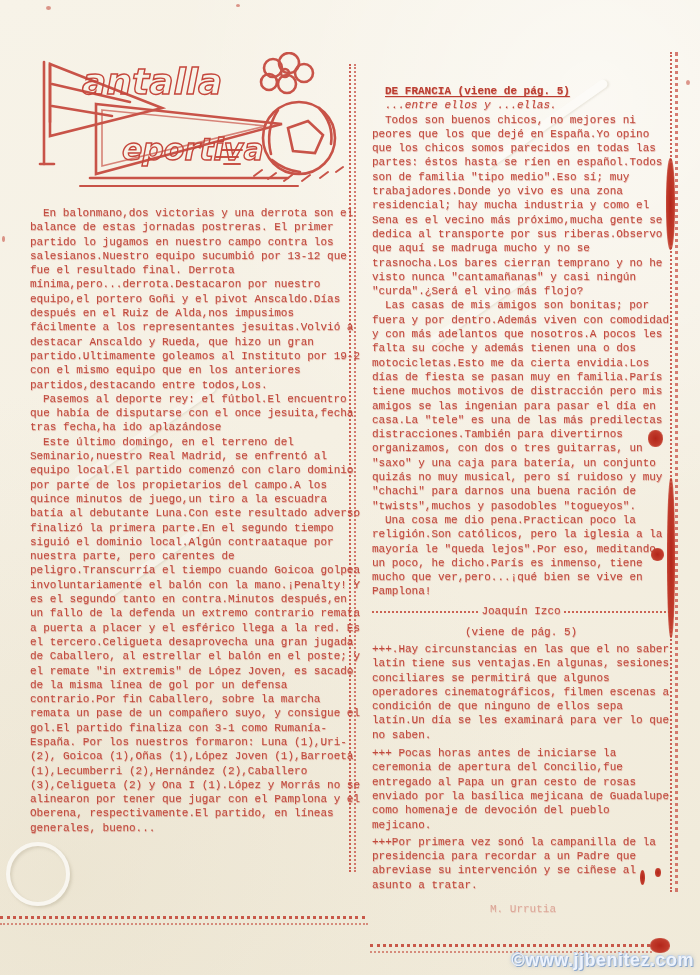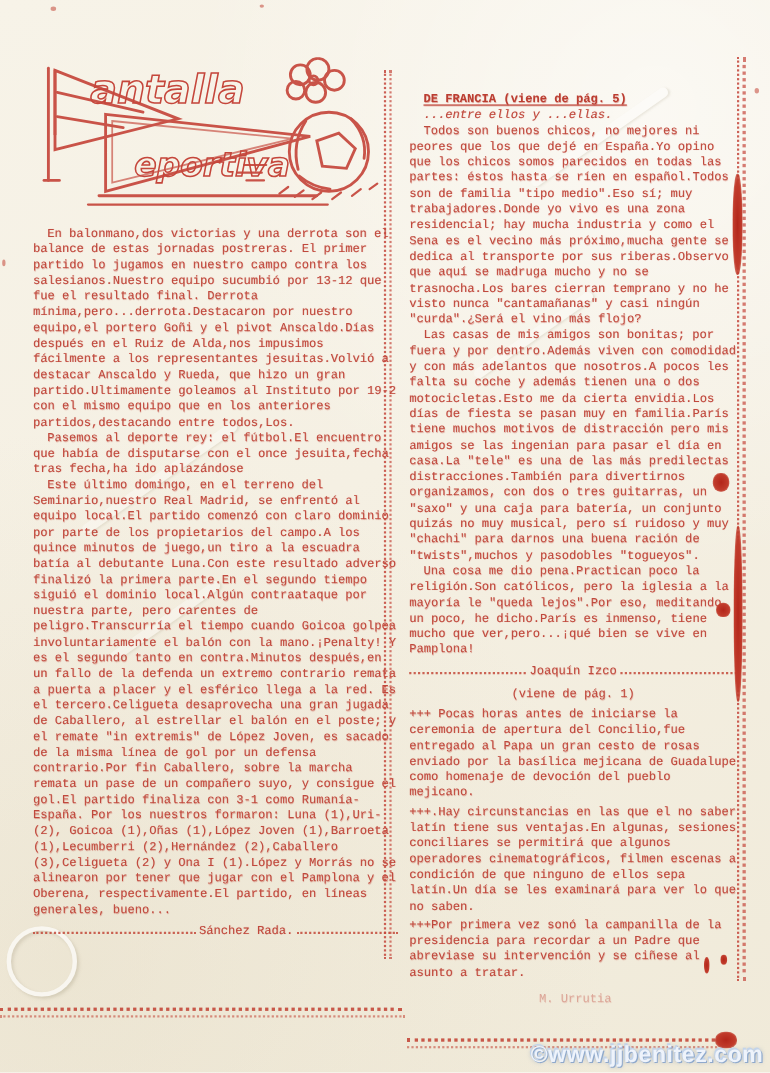--- a/index.html
+++ b/index.html
@@ -39,21 +39,21 @@
   
   .blob{position:absolute;background:radial-gradient(ellipse at 50% 50%,#b3261a 0%,#c13c2c 60%,rgba(193,60,44,.25) 100%);
         border-radius:45%;filter:blur(.6px);}
   .speck{position:absolute;background:#c24636;border-radius:50%;opacity:.55;}
   
   .embosscircle{position:absolute;left:6px;top:842px;width:56px;height:56px;border-radius:50%;
         border:4px solid rgba(255,255,255,.65);box-shadow:2px 2px 3px rgba(170,160,135,.35), inset 2px 2px 3px rgba(170,160,135,.3);}
   .streak{position:absolute;height:9px;border-radius:6px;background:rgba(255,255,255,.55);
         box-shadow:1.5px 1.5px 2px rgba(170,160,135,.35);transform:rotate(-35deg);opacity:.6;}
   .watermark{position:absolute;right:6px;bottom:4px;
-        font-family:"Liberation Sans","DejaVu Sans",sans-serif;font-weight:bold;font-size:21px;letter-spacing:.5px;
+        font-family:"Liberation Sans","DejaVu Sans",sans-serif;font-weight:bold;font-size:18px;letter-spacing:.5px;
         color:#eef3fb;
         text-shadow:1px 1px 0 #8fa9cc,-1px -1px 0 #c3d4ea,0 0 4px rgba(90,120,170,.55);}
   svg text{font-family:"DejaVu Sans","Liberation Sans",sans-serif;}
   #masthead{position:absolute;left:26px;top:52px;}
 </style>
 </head>
 <body>
 
 <div class="paper">
 
@@ -97,41 +97,36 @@
     <g fill="none" stroke="#c5463b" stroke-width="1.4">
       <text x="56" y="42" font-size="36" font-style="italic" font-weight="bold">antalla</text>
       <text x="96" y="108" font-size="30" font-style="italic" font-weight="bold">eportiva</text>
     </g>
   </svg>
 
   <div id="leftcol" class="col tw">
     <p>En balonmano,dos victorias y una derrota son el balance de estas jornadas postreras. El primer partido lo jugamos en nuestro campo contra los salesianos.Nuestro equipo sucumbió por 13-12 que fue el resultado final. Derrota mínima,pero...derrota.Destacaron por nuestro equipo,el portero Goñi y el pivot Anscaldo.Días después en el Ruiz de Alda,nos impusimos fácilmente a los representantes jesuitas.Volvió a destacar Anscaldo y Rueda, que hizo un gran partido.Ultimamente goleamos al Instituto por 19-2 con el mismo equipo que en los anteriores partidos,destacando entre todos,Los.</p>
     <p>Pasemos al deporte rey: el fútbol.El encuentro que había de disputarse con el once jesuita,fecha tras fecha,ha ido aplazándose</p>
     <p>Este último domingo, en el terreno del Seminario,nuestro Real Madrid, se enfrentó al equipo local.El partido comenzó con claro dominio por parte de los propietarios del campo.A los quince minutos de juego,un tiro a la escuadra batía al debutante Luna.Con este resultado adverso finalizó la primera parte.En el segundo tiempo siguió el dominio local.Algún contraataque por nuestra parte, pero carentes de peligro.Transcurría el tiempo cuando Goicoa golpea involuntariamente el balón con la mano.¡Penalty! Y es el segundo tanto en contra.Minutos después,en un fallo de la defenda un extremo contrario remata a puerta a placer y el esférico llega a la red. Es el tercero.Celigueta desaprovecha una gran jugada de Caballero, al estrellar el balón en el poste; y el remate "in extremis" de López Joven, es sacado de la misma línea de gol por un defensa contrario.Por fin Caballero, sobre la marcha remata un pase de un compañero suyo, y consigue el gol.El partido finaliza con 3-1 como Rumanía-España. Por los nuestros formaron: Luna (1),Uri-(2), Goicoa (1),Oñas (1),López Joven (1),Barroeta (1),Lecumberri (2),Hernández (2),Caballero (3),Celigueta (2) y Ona I (1).López y Morrás no se alinearon por tener que jugar con el Pamplona y el Oberena, respectivamente.El partido, en líneas generales, bueno...</p>
-    <div class="sigrow">
-      <span class="dots d1"></span>
-      <span class="signame">Sánchez Rada.</span>
-      <span class="dots d2"></span>
-    </div>
   </div>
 
   <div id="rightcol" class="col tw">
     <p class="rtitle">DE FRANCIA (viene de pág. 5)</p>
     <p class="rsub">...entre ellos y ...ellas.</p>
     <p>Todos son buenos chicos, no mejores ni peores que los que dejé en España.Yo opino que los chicos somos parecidos en todas las partes: éstos hasta se ríen en español.Todos son de familia "tipo medio".Eso sí; muy trabajadores.Donde yo vivo es una zona residencial; hay mucha industria y como el Sena es el vecino más próximo,mucha gente se dedica al transporte por sus riberas.Observo que aquí se madruga mucho y no se trasnocha.Los bares cierran temprano y no he visto nunca "cantamañanas" y casi ningún "curda".¿Será el vino más flojo?</p>
     <p>Las casas de mis amigos son bonitas; por fuera y por dentro.Además viven con comodidad y con más adelantos que nosotros.A pocos les falta su coche y además tienen una o dos motocicletas.Esto me da cierta envidia.Los días de fiesta se pasan muy en familia.París tiene muchos motivos de distracción pero mis amigos se las ingenian para pasar el día en casa.La "tele" es una de las más predilectas distracciones.También para divertirnos organizamos, con dos o tres guitarras, un "saxo" y una caja para batería, un conjunto quizás no muy musical, pero sí ruidoso y muy "chachi" para darnos una buena ración de "twists",muchos y pasodobles "togueyos".</p>
     <p>Una cosa me dio pena.Practican poco la religión.Son católicos, pero la iglesia a la mayoría le "queda lejos".Por eso, meditando un poco, he dicho.París es inmenso, tiene mucho que ver,pero...¡qué bien se vive en Pamplona!</p>
     <div class="sigrow">
       <span class="dots dc"></span>
       <span class="signame">Joaquín Izco</span>
       <span class="dots dc"></span>
     </div>
-    <p style="text-align:center;text-indent:0;margin-top:8px;">(viene de pág. 1)</p>
+    <p style="text-align:center;text-indent:0;margin-top:8px;">(viene de pág. 5)</p>
+    <p style="text-indent:0;margin-top:3px;">+++.Hay circunstancias en las que el no saber latín tiene sus ventajas.En algunas, sesiones conciliares se permitirá que algunos operadores cinematográficos, filmen escenas a condición de que ninguno de ellos sepa latín.Un día se les examinará para ver lo que no saben.</p>
     <p style="text-indent:0;margin-top:4px;">+++ Pocas horas antes de iniciarse la ceremonia de apertura del Concilio,fue entregado al Papa un gran cesto de rosas enviado por la basílica mejicana de Guadalupe como homenaje de devoción del pueblo mejicano.</p>
-    <p style="text-indent:0;margin-top:3px;">+++.Hay circunstancias en las que el no saber latín tiene sus ventajas.En algunas, sesiones conciliares se permitirá que algunos operadores cinematográficos, filmen escenas a condición de que ninguno de ellos sepa latín.Un día se les examinará para ver lo que no saben.</p>
     <p style="text-indent:0;margin-top:3px;">+++Por primera vez sonó la campanilla de la presidencia para recordar a un Padre que abreviase su intervención y se ciñese al asunto a tratar.</p>
     <p class="fadedsig">M. Urrutia</p>
   </div>
 
   <div id="centerdiv" class="vdiv"></div>
   <div id="rightdiv" class="vdiv"></div>
   <div class="hdiv" style="left:0;top:916px;width:365px;"></div>
   <div class="hdiv thin" style="left:0;top:923px;width:368px;"></div>
   <div class="hdiv" style="left:370px;top:944px;width:292px;"></div>
   <div class="hdiv thin" style="left:370px;top:951px;width:282px;"></div>

